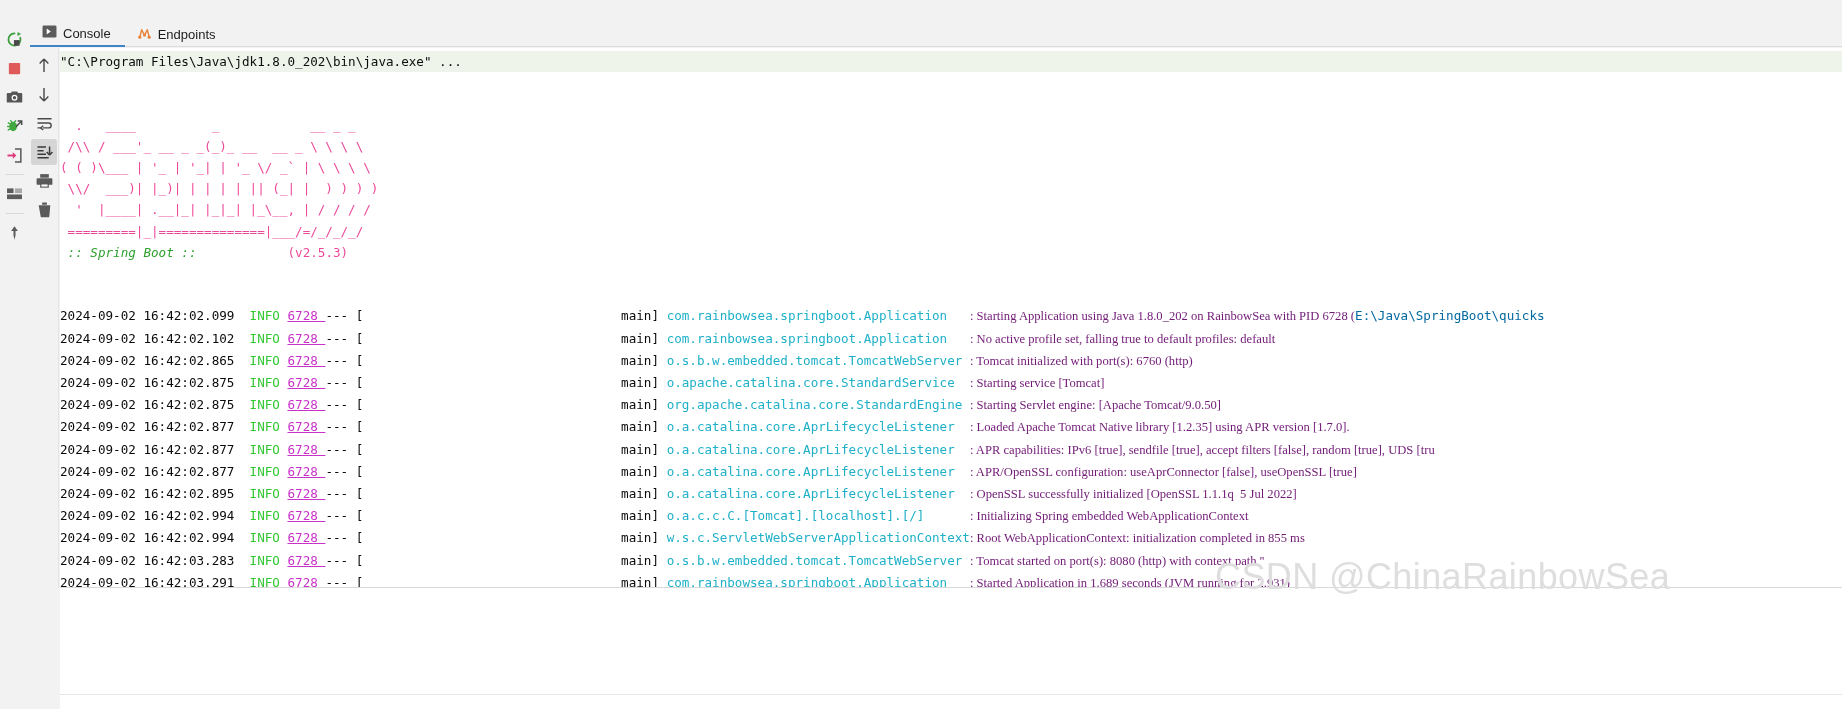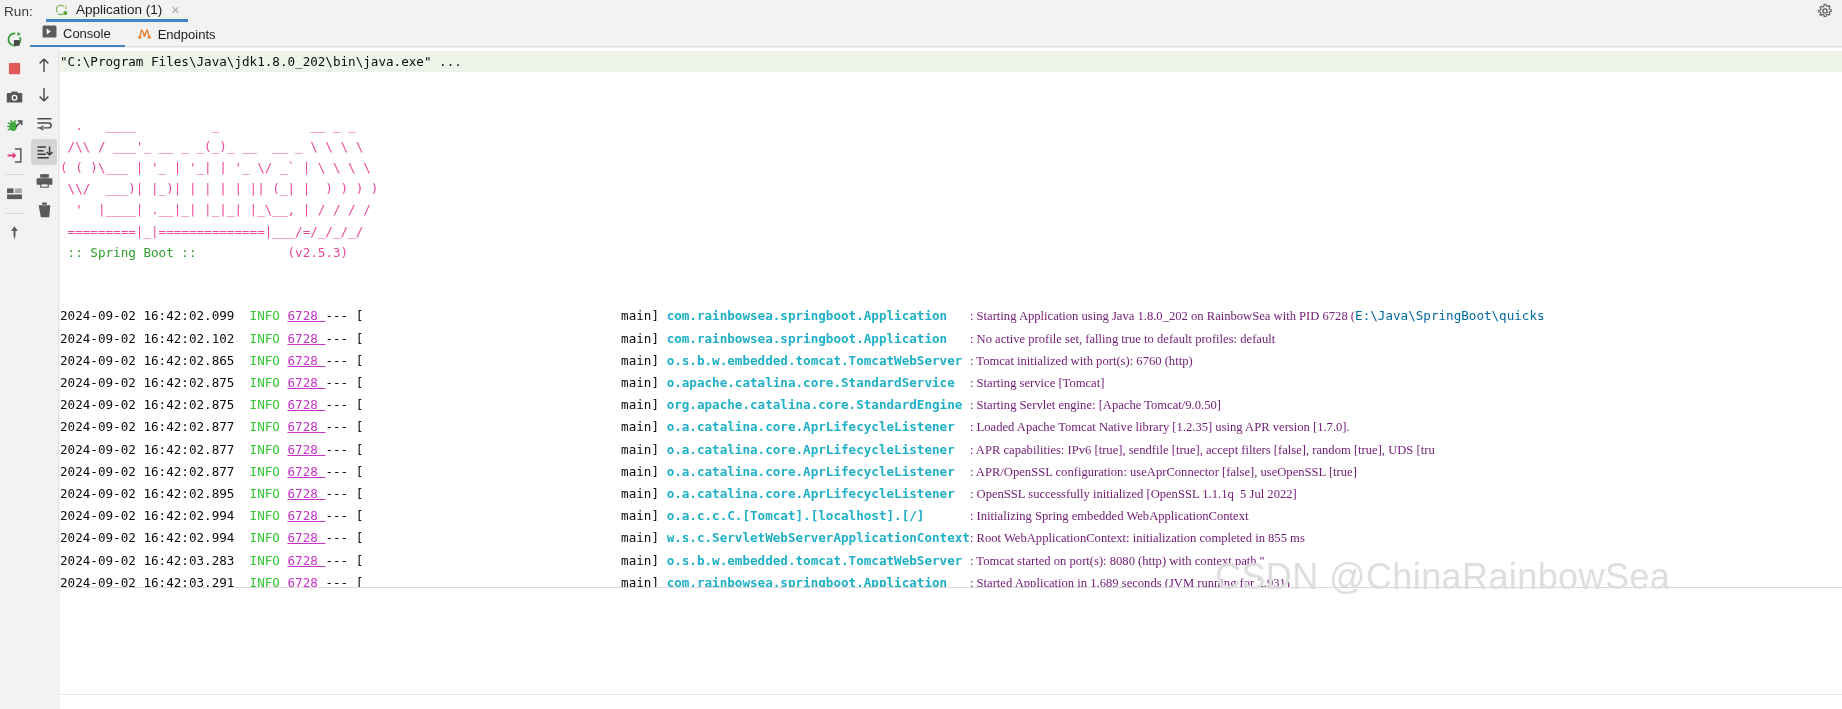--- a/index.html
+++ b/index.html
@@ -133,28 +133,28 @@
     white-space: pre;
     color: #080808;
   }
   .line { white-space: pre; height: 21.2px; }
   .cmdline {
     background: #eef4e9;
     color: #0d0d0d;
     display: block;
     height: 21.2px;
   }
-  .ansi-green { color: #2fa02f; }
+  .ansi-green { color: #2fa02f; font-style: italic; }
   .ansi-banner { color: #ec4899; }
   .ts { color: #0a0a0a; }
   .lvl { color: #32c832; }
   .pid { color: #c832c8; text-decoration: underline; }
   .dashes { color: #0a0a0a; }
   .thread { color: #0a0a0a; }
-  .logger { color: #1fb0c8; font-weight: bold; }
+  .logger { color: #1fb0c8; }
   .msg { color: #701a75; font-family: Liberation Serif, serif; }
   .link { color: #0369a1; }
 
   
   .console-bottom {
     position: absolute;
     left: 60px; top: 588px;
     width: 1782px; height: 121px;
     background: #ffffff;
   }
@@ -188,45 +188,20 @@
     letter-spacing: .4px;
     white-space: nowrap;
     pointer-events: none;
   }
 </style>
 </head>
 <body>
 
 <div id="app">
 
-  <div class="runbar">
-    <span class="runbar-label">Run:</span>
-
-    <div class="run-tab">
-      <span class="app-icon">
-        <svg width="15" height="15" viewBox="0 0 16 16">
-          <path d="M2.3 9.4c-.9-2.6.6-5.4 3.2-6.3 1.9-.7 3.9-.1 5.2 1.3l-1 .8C8.6 4 7 3.7 5.6 4.2 3.7 4.9 2.6 6.9 3.2 8.8c.2.6.5 1.1.9 1.5l-.9 1c-.4-.5-.7-1.2-.9-1.9z" fill="#6aaa3c"></path>
-          <path d="M12.5 3.6c.9 1.2 1.2 2.7.9 4.1l-1.3-.3c.2-1 0-2.1-.6-3l1-.8z" fill="#8cc152"></path>
-          <path d="M4.5 11.9c1.5 1.1 3.6 1.2 5.2.2l.7 1.1c-2.1 1.3-4.8 1.1-6.7-.4l.8-.9z" fill="#78b446"></path>
-          <circle cx="12.1" cy="11.8" r="2.1" fill="#5aa02c"></circle>
-        </svg>
-      </span>
-      <span class="run-tab-title">Application (1)</span>
-      <span class="run-tab-close">×</span>
-    </div>
-
-    <div class="runbar-filler"></div>
-
-    <div class="gear">
-      <svg width="16" height="16" viewBox="0 0 16 16">
-        <path d="M8 5.2A2.8 2.8 0 1 0 8 10.8 2.8 2.8 0 1 0 8 5.2zm0 1.3a1.5 1.5 0 1 1 0 3 1.5 1.5 0 0 1 0-3z" fill="#5a5a5a"></path>
-        <path d="M7.1 1.2h1.8l.25 1.6 1.25.52 1.3-.95 1.27 1.27-.95 1.3.52 1.25 1.6.25v1.8l-1.6.25-.52 1.25.95 1.3-1.27 1.27-1.3-.95-1.25.52-.25 1.6H7.1l-.25-1.6-1.25-.52-1.3.95L3.03 11.8l.95-1.3-.52-1.25-1.6-.25V7.2l1.6-.25.52-1.25-.95-1.3L4.3 3.13l1.3.95 1.25-.52z" fill="none" stroke="#5a5a5a" stroke-width="1.1"></path>
-      </svg>
-    </div>
-  </div>
 
   <div class="subtabs">
     <div class="subtab active">
       <span>
         <svg width="15" height="13" viewBox="0 0 16 14">
           <rect x="0.5" y="0.5" width="15" height="13" rx="1.5" fill="#5c5c5c"></rect>
           <path d="M5 3.7 L9.4 7 L5 10.3 Z" fill="#ffffff"></path>
         </svg>
       </span>
       <span>Console</span>

